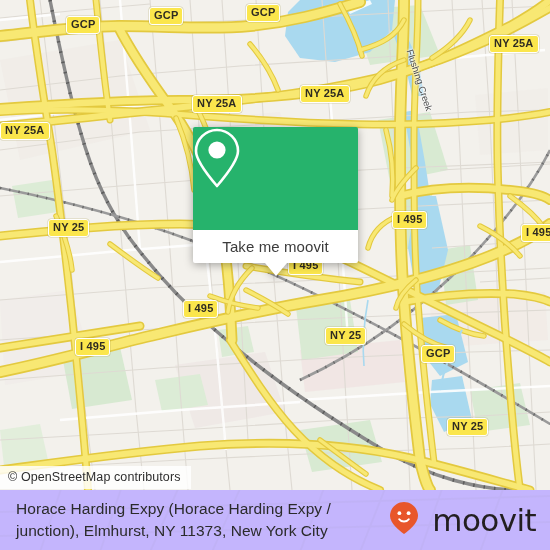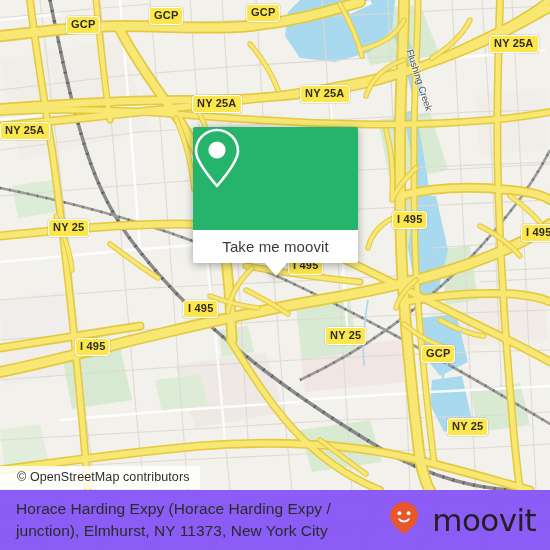--- a/index.html
+++ b/index.html
@@ -62,30 +62,30 @@
     border-left:11px solid transparent;
     border-right:11px solid transparent;
     border-top:13px solid #ffffff;
   }
   .pin-svg{display:block;}
 
   
   #attribution{
     position:absolute;left:0;top:466px;
     background:rgba(255,255,255,.82);
-    padding:4px 10px 5px 17px;
+    padding:4px 10px 5px 8px;
     font-size:12.5px;color:#2e2e2e;
     letter-spacing:.1px;
     font-family:"Liberation Sans","DejaVu Sans",sans-serif;
   }
 
   
   #footer{
     position:absolute;left:0;top:490px;width:550px;height:60px;
-    background:#8b5cf6;overflow:hidden;
+    background:#c4b5fd;overflow:hidden;
   }
   #footer-watermark{
     position:absolute;left:0;top:-38px;width:550px;height:100px;
     opacity:.045;pointer-events:none;
   }
   #footer-inner{
     position:relative;height:100%;
     display:flex;align-items:center;justify-content:space-between;
     padding:0 14px 0 16px;box-sizing:border-box;
   }

